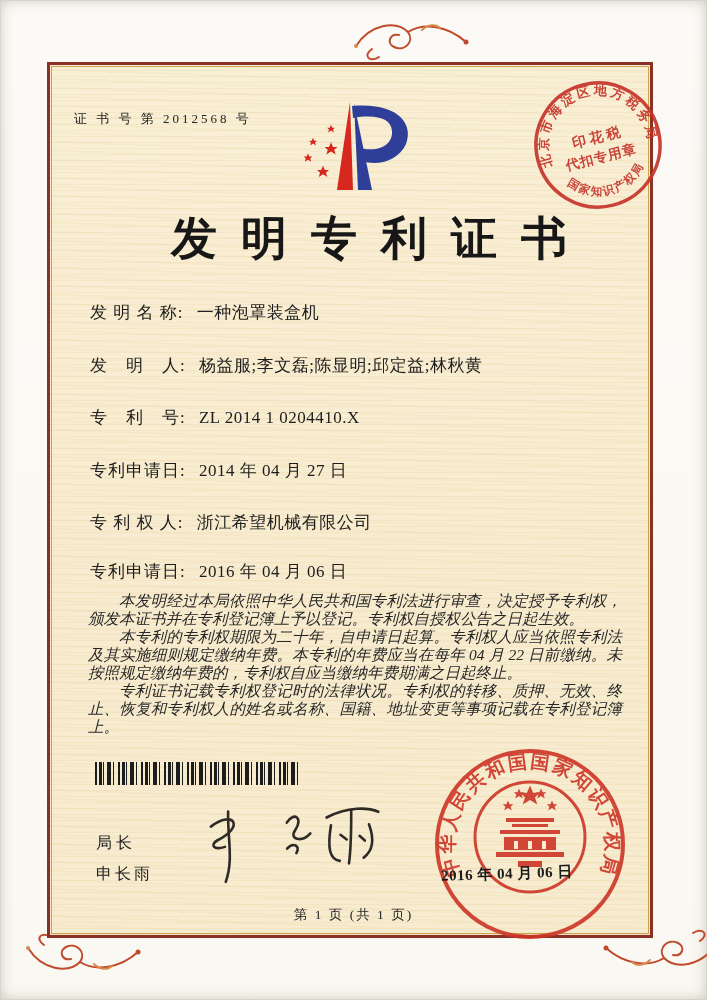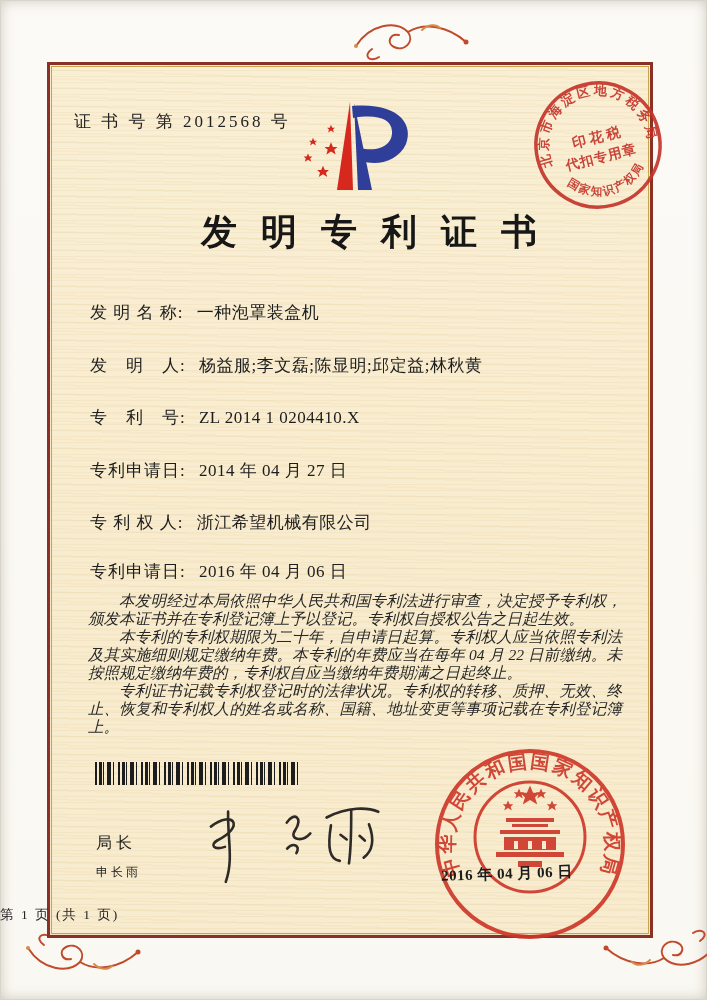--- a/index.html
+++ b/index.html
@@ -16,25 +16,25 @@
     position:absolute; left:47px; top:62px; width:600px; height:870px;
     border:3px solid #8a3026;
     background:
       repeating-linear-gradient(0deg, rgba(205,165,85,.10) 0 1px, rgba(0,0,0,0) 1px 6px),
       repeating-linear-gradient(2deg, rgba(222,180,100,.08) 0 2px, rgba(0,0,0,0) 2px 9px),
       linear-gradient(180deg,#f9efd5 0%,#f8ecd0 55%,#f7eccf 100%);
   }
   .frame::after{
     content:""; position:absolute; inset:1px; border:1px solid #c9a44a; pointer-events:none;
   }
-  .cert-no{position:absolute; left:74px; top:110px; font-size:17px; letter-spacing:3px; color:#222;}
+  .cert-no{position:absolute; left:74px; top:110px; font-size:13px; letter-spacing:3px; color:#222;}
   .logo{position:absolute; left:286px; top:96px; width:136px; height:102px;}
   .title{
     position:absolute; left:47px; top:208px; width:644px; text-align:center;
-    font-size:36px; font-weight:bold; letter-spacing:24px; padding-left:24px; box-sizing:border-box;
+    font-size:46px; font-weight:bold; letter-spacing:24px; padding-left:24px; box-sizing:border-box;
     color:#171717;
   }
   .field{position:absolute; left:90px; width:540px; font-size:17px; white-space:nowrap; color:#1d1d1d;}
   .field .lbl{display:inline-block; letter-spacing:1px;}
   .field .val{display:inline-block; margin-left:9px; letter-spacing:.5px;}
   .f0{top:301px}.f1{top:354px}.f2{top:406px}.f3{top:459px}.f4{top:511px}.f5{top:560px}
   .body-text{
     position:absolute; left:88px; top:592px; width:534px;
     font-size:15.5px; line-height:18px; font-style:italic; color:#272727;
     text-align:justify;
@@ -43,30 +43,30 @@
   .barcode{
     position:absolute; left:95px; top:762px; width:207px; height:23px;
     background:repeating-linear-gradient(90deg,
       #1d1d1d 0 2px, rgba(0,0,0,0) 2px 4px,
       #1d1d1d 4px 7px, rgba(0,0,0,0) 7px 8px,
       #1d1d1d 8px 9px, rgba(0,0,0,0) 9px 12px,
       #1d1d1d 12px 16px, rgba(0,0,0,0) 16px 18px,
       #1d1d1d 18px 19px, rgba(0,0,0,0) 19px 23px);
   }
   .director-label{position:absolute; left:96px; top:833px; font-size:16px; letter-spacing:4px; font-family:"Liberation Sans",sans-serif; color:#222;}
-  .director-name{position:absolute; left:96px; top:864px; font-size:12px; letter-spacing:3px; font-family:"Liberation Sans",sans-serif; color:#222;}
+  .director-name{position:absolute; left:96px; top:864px; font-size:16px; letter-spacing:3px; font-family:"Liberation Sans",sans-serif; color:#222;}
   .signature{position:absolute; left:192px; top:792px; width:214px; height:108px; transform:rotate(-3deg);}
   .seal{position:absolute; left:430px; top:744px; width:200px; height:200px; opacity:.9;}
   .seal-date{
     position:absolute; left:441px; top:864px; width:160px; z-index:5;
     font-size:15px; font-weight:bold; letter-spacing:.5px; color:#1b1b1b; transform:rotate(-2deg);
     white-space:nowrap;
   }
   .stamp{position:absolute; left:531px; top:78px; width:134px; height:134px; transform:rotate(-14deg); opacity:.92;}
-  .footer{position:absolute; left:0; top:906px; width:707px; font-size:13.5px; letter-spacing:2px; color:#262626;}
+  .footer{position:absolute; left:0; top:906px; width:707px; text-align:center; font-size:13.5px; letter-spacing:2px; color:#262626;}
   .flourish{position:absolute; width:122px; height:50px;}
   .fl-top{left:352px; top:16px;}
   .fl-bl{left:24px; top:928px; transform:scaleY(-1);}
   .fl-br{left:598px; top:924px; transform:scale(-1,-1);}
   .seal-text{font-family:"Liberation Serif",serif; font-weight:bold;}
 </style>
 </head>
 <body>
 
 <div class="page">

